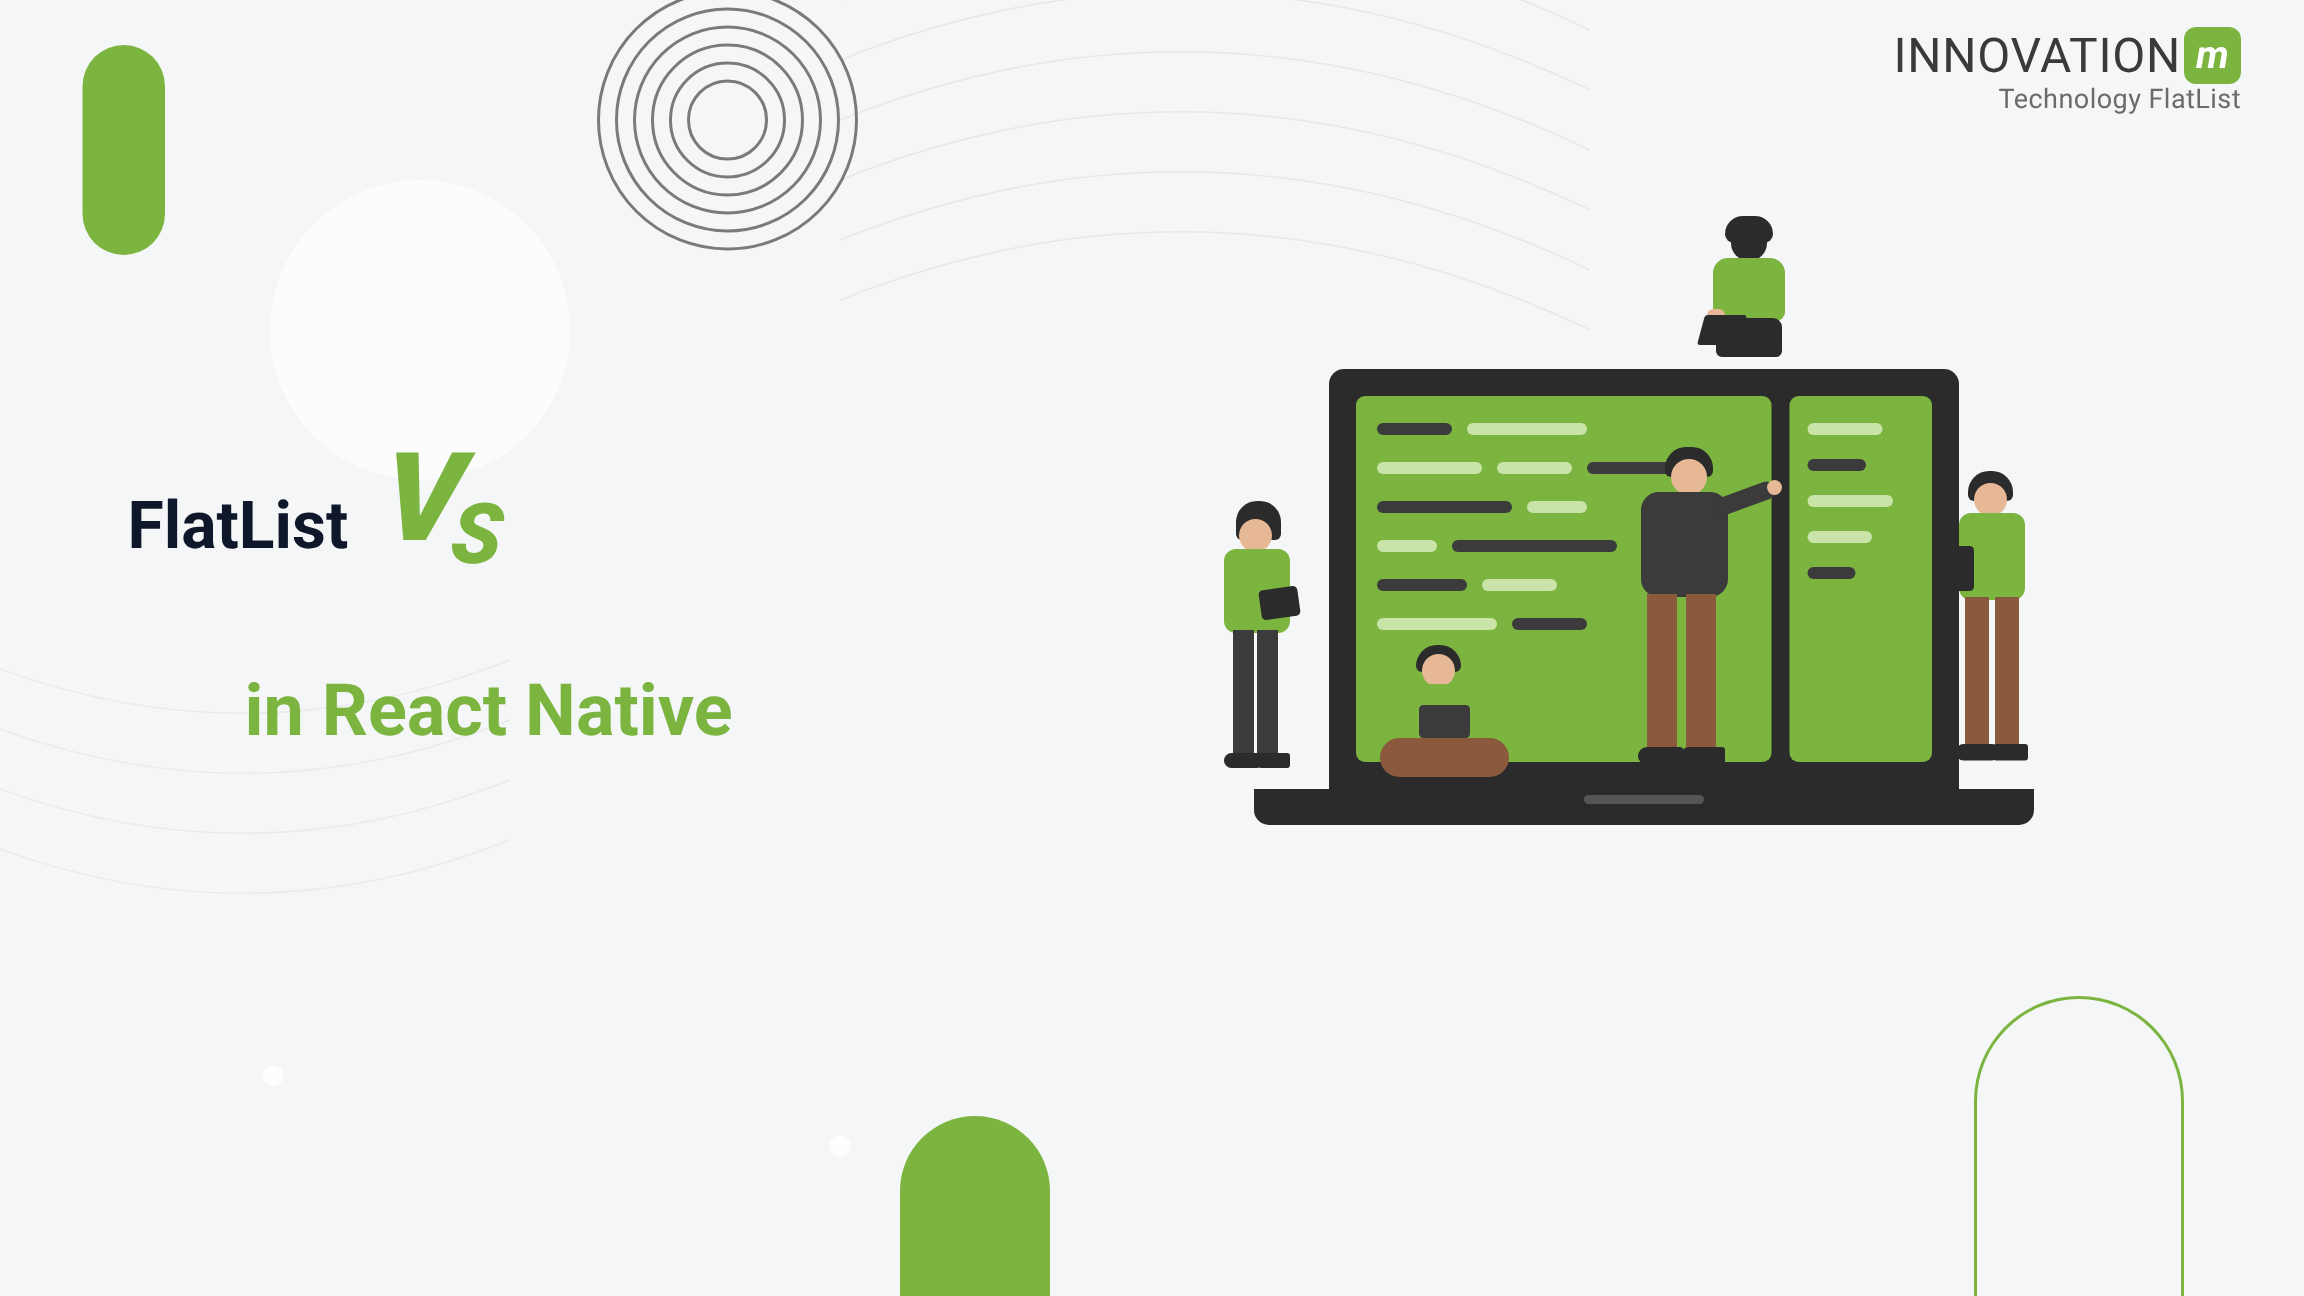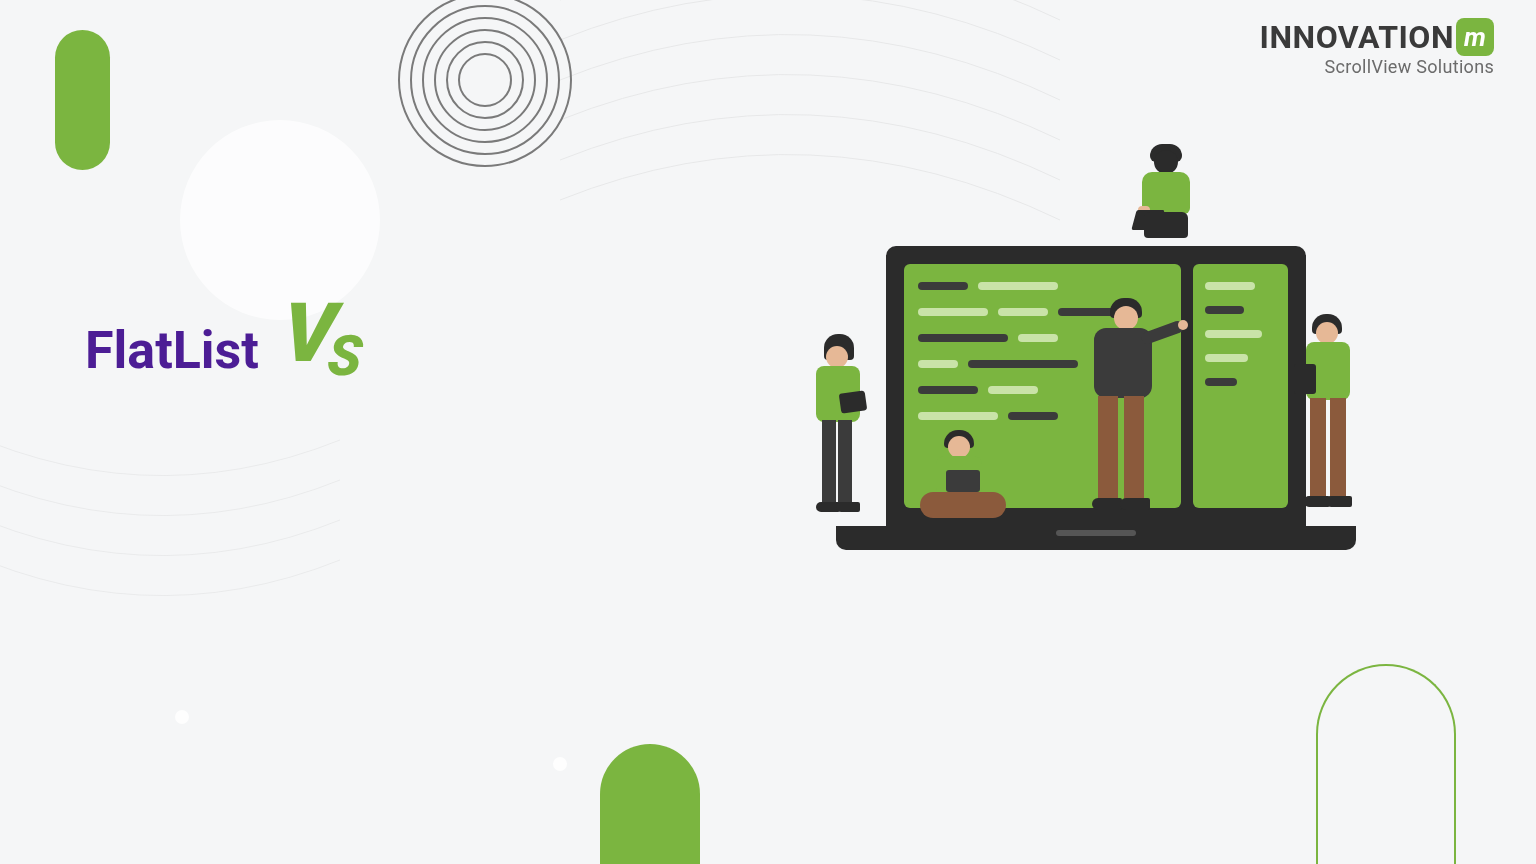--- a/index.html
+++ b/index.html
@@ -97,21 +97,21 @@
       flex-direction: column;
       align-items: flex-end;
     }
     .logo-main {
       display: flex;
       align-items: center;
       gap: 2px;
     }
     .logo-text {
       font-size: 32px;
-      font-weight: 700;
+      font-weight: 400;
       color: #3a3a3a;
       letter-spacing: 0.5px;
     }
     .logo-m {
       display: inline-flex;
       align-items: center;
       justify-content: center;
       width: 38px;
       height: 38px;
       background: #7bb540;
@@ -133,23 +133,23 @@
       left: 85px;
       top: 310px;
     }
     .title-line1 {
       display: flex;
       align-items: center;
       gap: 24px;
       margin-bottom: 55px;
     }
     .t-flatlist, .t-scrollview {
-      font-size: 52px;
+      font-size: 44px;
       font-weight: 700;
-      color: #4c1d95;
+      color: #0f172a;
     }
     .vs-wrap {
       position: relative;
       width: 100px;
       height: 80px;
     }
     .vs-v {
       position: absolute;
       left: 0;
       top: -18px;
@@ -349,31 +349,32 @@
 <div class="green-pill-bottom"></div>
 <div class="green-arch-right"></div>
 <div class="small-dot dot1"></div>
 <div class="small-dot dot2"></div>
 
 <div class="logo">
   <div class="logo-main">
     <span class="logo-text">INNOVATION</span>
     <span class="logo-m">m</span>
   </div>
-  <span class="logo-sub">ScrollView Solutions</span>
+  <span class="logo-sub">Technology FlatList</span>
 </div>
 
 <div class="title-block">
   <div class="title-line1">
     <span class="t-flatlist">FlatList</span>
     <span class="vs-wrap">
       <span class="vs-v">V</span>
       <span class="vs-s">S</span>
     </span>
   </div>
+  <div class="title-line2">in React Native</div>
 </div>
 
 <div class="illus">
   <div class="laptop-screen">
     <div class="screen-inner">
       <div class="panel-left">
         <div class="row">
             <div class="bar bar-d" style="width:50px"></div>
             <div class="bar bar-l" style="width:80px"></div>
           </div>

